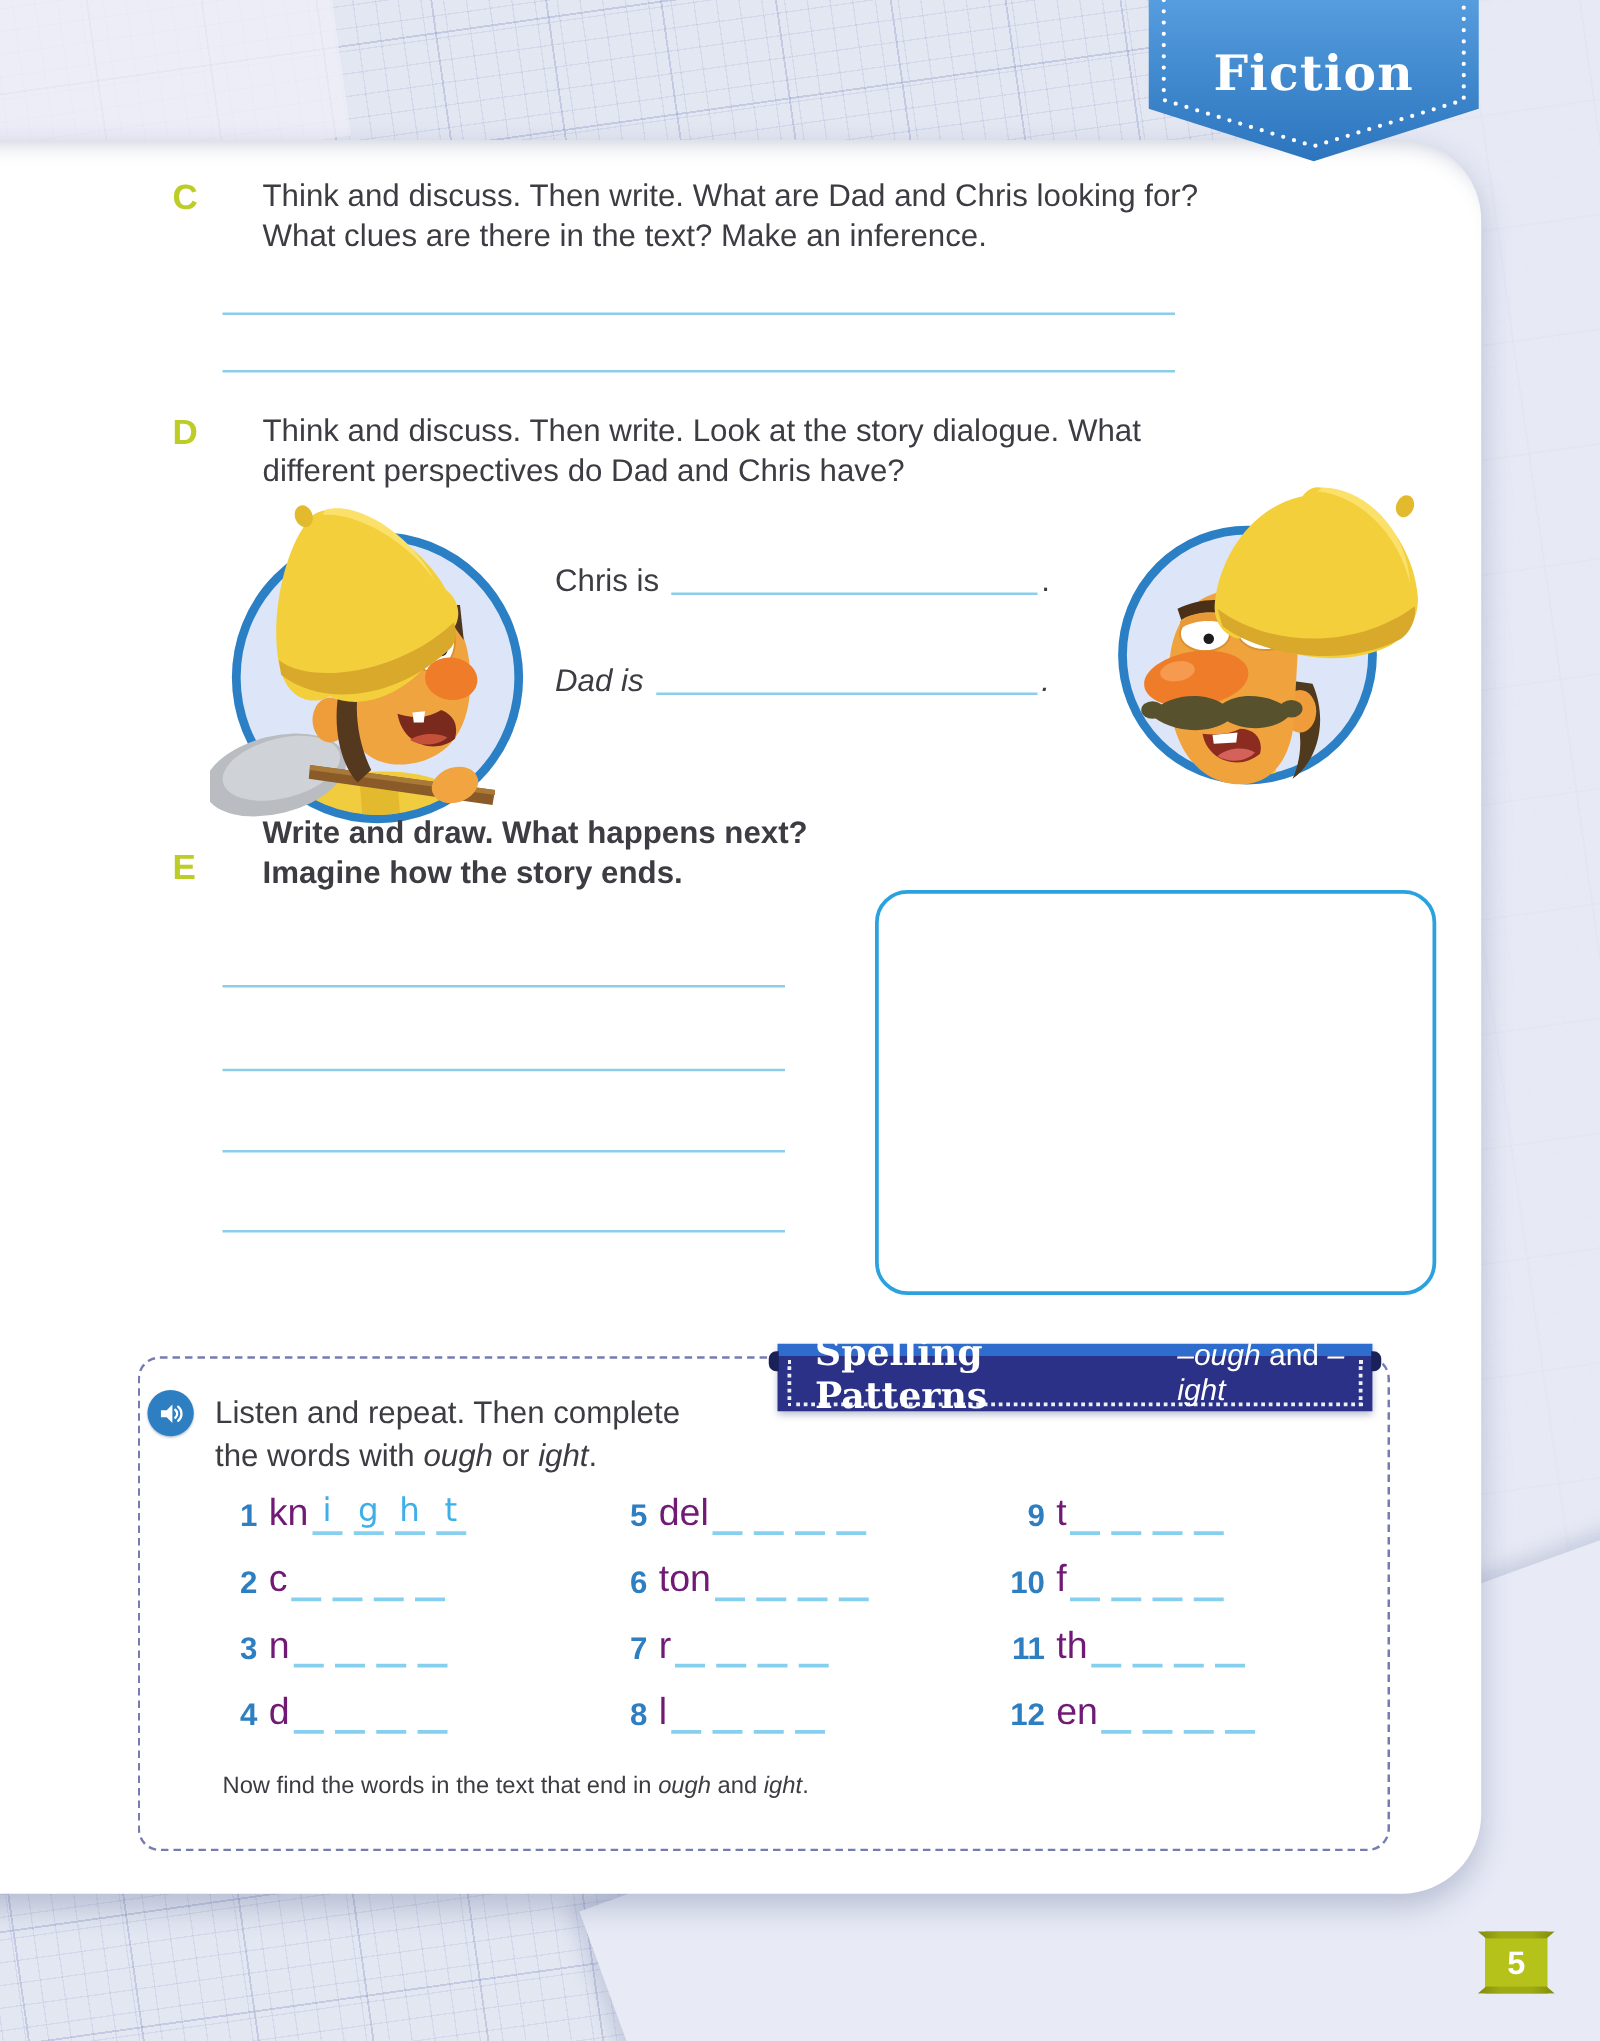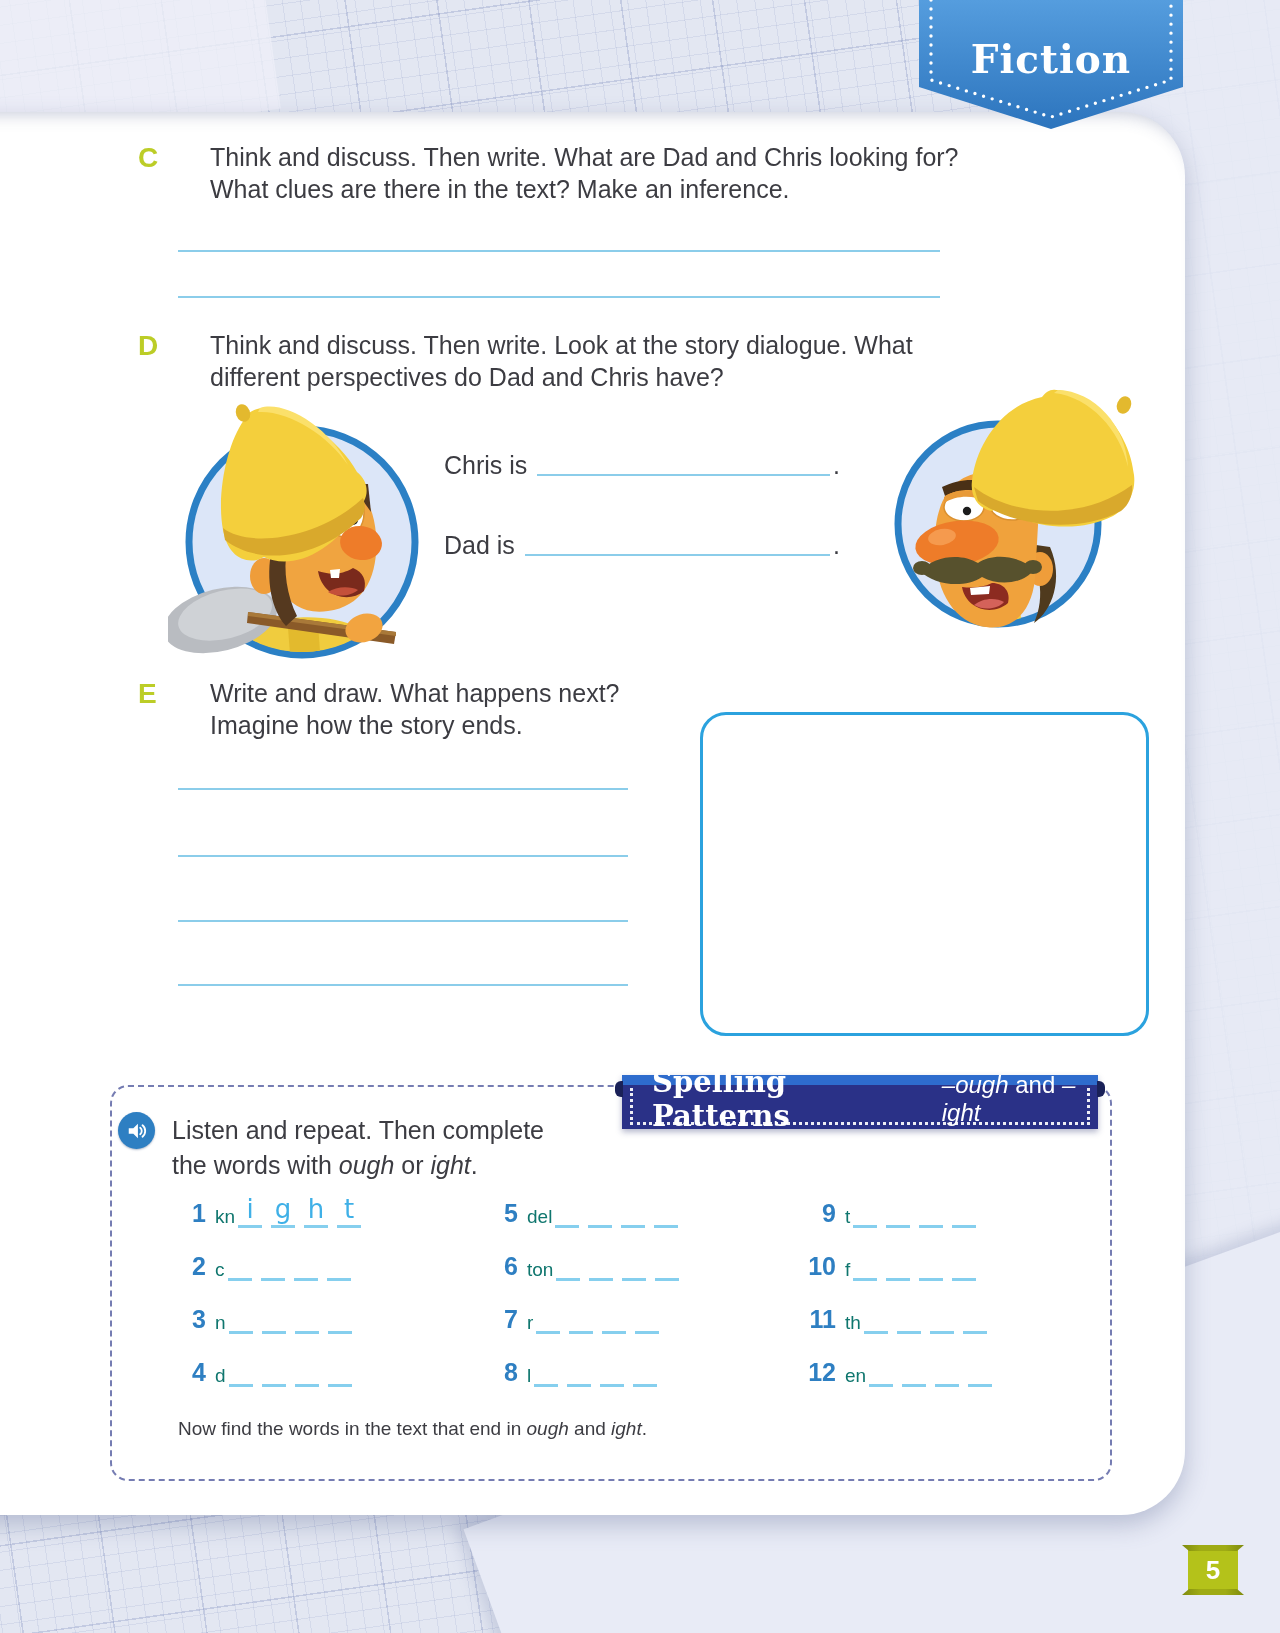--- a/index.html
+++ b/index.html
@@ -94,21 +94,21 @@
   .sp-instr { position:absolute; left:172px; top:1113px; font-size:25px; line-height:35px; }
   .sp-instr i, .sp-note i { font-style:italic; }
   .sp-col { position:absolute; top:1196px; }
   .sp-col-1 { left:170px; }
   .sp-col-2 { left:482px; }
   .sp-col-3 { left:800px; }
   .item { display:flex; align-items:flex-end; height:32px; margin-bottom:21px; }
   .item .num {
     width:36px; text-align:right; color:#2e7fc2; font-weight:bold; font-size:25px; margin-right:9px;
   }
-  .item .stem { font-size:19px; color:#0f766e; }
+  .item .stem { font-size:30px; color:#701a75; }
   .blanks { display:flex; gap:9px; margin-left:3px; }
   .blanks i {
     position:relative; width:24px; height:22px; font-style:normal;
     border-bottom:3px solid #86cfee;
   }
   .blanks i b {
     position:absolute; left:0; right:0; bottom:1px; text-align:center;
     color:#3fb0e7; font-weight:normal; font-size:26px; font-family:"DejaVu Sans", sans-serif;
   }
   .sp-note { position:absolute; left:178px; top:1418px; font-size:19px; }
@@ -253,28 +253,28 @@
     <path d="M204,18 C240,22 270,55 278,92 C276,50 244,16 208,15 Z" fill="#fbe06a"></path>
     <ellipse cx="274" cy="30" rx="7" ry="9" fill="#e3b92e" transform="rotate(22 274 30)"></ellipse>
   </svg>
 </div>
 
 <div class="fill-row" style="left:444px; top:450px; width:396px;">
   <span>Chris is</span>
   <span class="fline"></span>
   <span>.</span>
 </div>
-<div class="fill-row" style="left:444px; top:530px; width:396px;">
+<div class="fill-row" style="left:444px; top:530px; width:396px;font-style:italic;">
   <span>Dad is</span>
   <span class="fline"></span>
   <span>.</span>
 </div>
 
 <div class="sec-letter" style="left:138px; top:678px;">E</div>
-<div class="sec-text" style="left:178px; top:677px;">
+<div class="sec-text" style="left:178px; top:650px;font-weight:bold;">
   <div>Write and draw. What happens next?</div>
   <div>Imagine how the story ends.</div>
 </div>
 <div class="wline" style="left:178px; top:762px; width:450px; height:26px;"></div>
 <div class="wline" style="left:178px; top:829px; width:450px; height:26px;"></div>
 <div class="wline" style="left:178px; top:894px; width:450px; height:26px;"></div>
 <div class="wline" style="left:178px; top:958px; width:450px; height:26px;"></div>
 <div class="draw-box"></div>
 
 <div class="sp-box"></div>

